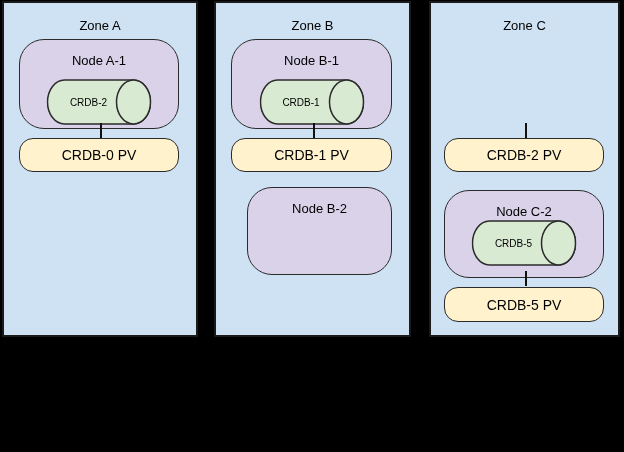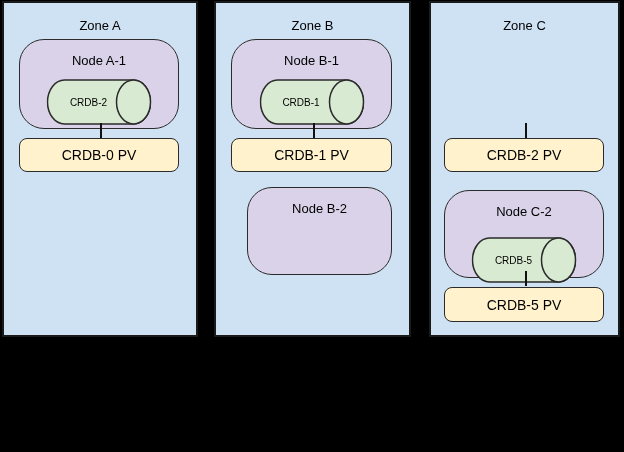--- a/index.html
+++ b/index.html
@@ -40,21 +40,21 @@
   .cyl svg { position: absolute; left: 0; top: 0; width: 105px; height: 46px; }
   .cyl-label {
     position: absolute; left: 6px; top: 0; width: 72px; height: 46px;
     display: flex; align-items: center; justify-content: center;
     font-size: 10px;
   }
   .pv {
     position: absolute; height: 34px;
     background: #fff2cc;
     border: 1.5px solid #2b2b2b;
-    border-radius: 8px;
+    border-radius: 14px;
     box-sizing: border-box;
     display: flex; align-items: center; justify-content: center;
     font-size: 14px;
   }
   .connector {
     position: absolute; width: 2px;
     background: #111111;
   }
 </style>
 </head>
@@ -117,21 +117,21 @@
 
 
     <div class="connector" style="left:94px; top:120px; height:16px;"></div>
 
     <div class="pv" style="left:13px; right:14px; top:135px;">
       <span>CRDB-2 PV</span>
     </div>
 
     <div class="node" style="left:13px; right:14px; top:187px; height:88px;">
       <div class="node-label">Node C-2</div>
-      <div class="cyl" style="top:46px;">
+      <div class="cyl" style="top:29px;">
         <span>
           <svg viewBox="0 0 105 46">
             <path d="M 18 1 A 17 22 0 0 0 18 45 L 87 45 A 17 22 0 0 0 87 1 Z" fill="#d9ead3" stroke="#2b2b2b" stroke-width="1.5"></path>
             <ellipse cx="87" cy="23" rx="17" ry="22" fill="#d9ead3" stroke="#2b2b2b" stroke-width="1.5"></ellipse>
           </svg>
         </span>
         <div class="cyl-label">CRDB-5</div>
       </div>
     </div>
 

